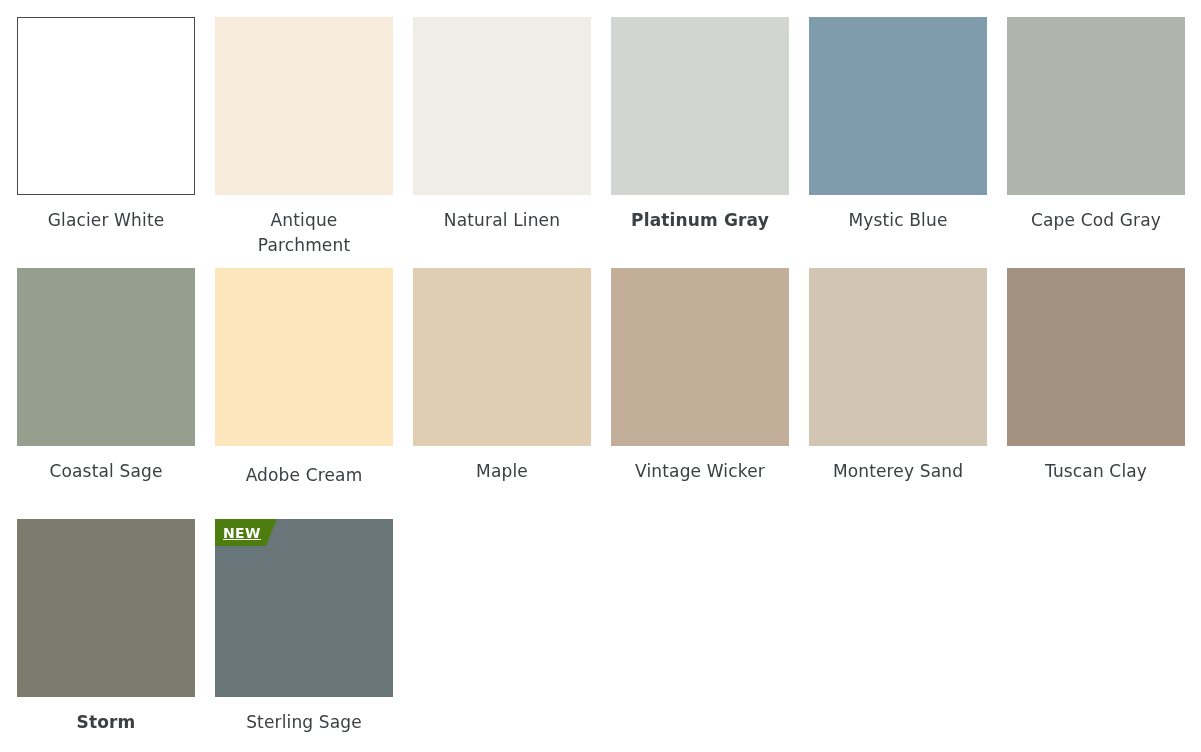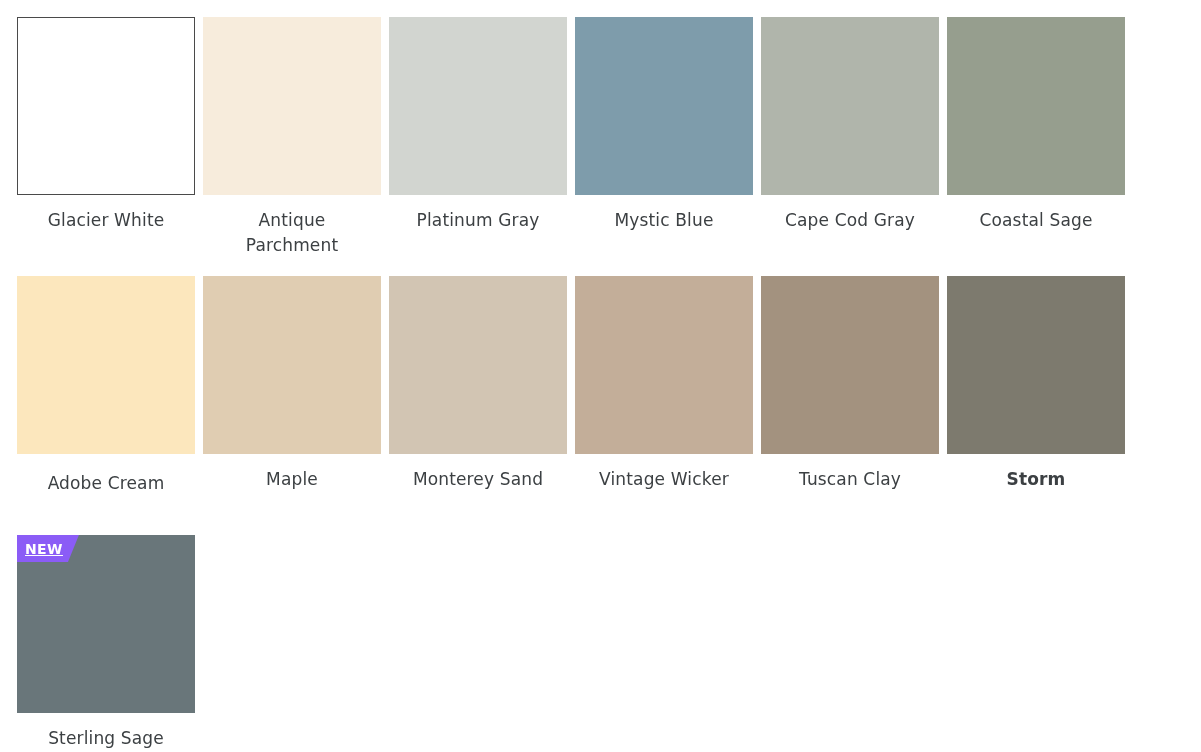--- a/index.html
+++ b/index.html
@@ -18,21 +18,20 @@
     position: relative;
     width: 1201px;
     height: 752px;
     padding: 17px 0 0 17px;
     box-sizing: border-box;
     display: grid;
     grid-template-columns: repeat(6, 178px);
     grid-auto-rows: 251px;
     column-gap: 20px;
     row-gap: 0px;
-    gap: 8px;
   }
 
   .swatch-card {
     width: 178px;
     display: flex;
     flex-direction: column;
     align-items: stretch;
   }
 
   .swatch-chip {
@@ -82,22 +81,26 @@
     <div class="swatch-card">
       <div class="swatch-chip bordered" style="background: rgb(255, 255, 255); border-color: rgb(74, 74, 74);"></div>
       <div class="swatch-label" style="color: rgb(60, 64, 67);">Glacier White</div>
     </div>
     <div class="swatch-card">
       <div class="swatch-chip" style="background: rgb(247, 236, 220);"></div>
       <div class="swatch-label" style="color: rgb(60, 64, 67);">Antique
 Parchment</div>
     </div>
     <div class="swatch-card">
+      <div class="swatch-chip" style="background: rgb(240, 236, 230);"></div>
+      <div class="swatch-label" style="color: rgb(60, 64, 67);">Natural Linen</div>
+    </div>
+    <div class="swatch-card">
       <div class="swatch-chip" style="background: rgb(210, 213, 208);"></div>
-      <div class="swatch-label" style="color: rgb(60, 64, 67);">Platinum Gray</div>
+      <div class="swatch-label" style="color: rgb(60, 64, 67); font-weight: bold;">Platinum Gray</div>
     </div>
     <div class="swatch-card">
       <div class="swatch-chip" style="background: rgb(126, 156, 171);"></div>
       <div class="swatch-label" style="color: rgb(60, 64, 67);">Mystic Blue</div>
     </div>
     <div class="swatch-card">
       <div class="swatch-chip" style="background: rgb(176, 181, 171);"></div>
       <div class="swatch-label" style="color: rgb(60, 64, 67);">Cape Cod Gray</div>
     </div>
     <div class="swatch-card">
@@ -106,34 +109,34 @@
     </div>
     <div class="swatch-card">
       <div class="swatch-chip" style="background: rgb(252, 231, 189);"></div>
       <div class="swatch-label" style="color: rgb(60, 64, 67); margin-top: 17px;">Adobe Cream</div>
     </div>
     <div class="swatch-card">
       <div class="swatch-chip" style="background: rgb(224, 205, 178);"></div>
       <div class="swatch-label" style="color: rgb(60, 64, 67);">Maple</div>
     </div>
     <div class="swatch-card">
+      <div class="swatch-chip" style="background: rgb(195, 174, 153);"></div>
+      <div class="swatch-label" style="color: rgb(60, 64, 67);">Vintage Wicker</div>
+    </div>
+    <div class="swatch-card">
       <div class="swatch-chip" style="background: rgb(210, 197, 179);"></div>
       <div class="swatch-label" style="color: rgb(60, 64, 67);">Monterey Sand</div>
-    </div>
-    <div class="swatch-card">
-      <div class="swatch-chip" style="background: rgb(195, 174, 153);"></div>
-      <div class="swatch-label" style="color: rgb(60, 64, 67);">Vintage Wicker</div>
     </div>
     <div class="swatch-card">
       <div class="swatch-chip" style="background: rgb(163, 146, 127);"></div>
       <div class="swatch-label" style="color: rgb(60, 64, 67);">Tuscan Clay</div>
     </div>
     <div class="swatch-card">
       <div class="swatch-chip" style="background: rgb(125, 122, 110);"></div>
       <div class="swatch-label" style="color: rgb(60, 64, 67); font-weight: bold;">Storm</div>
     </div>
     <div class="swatch-card">
       <div class="swatch-chip" style="background: rgb(105, 118, 122);">
-        <span class="new-badge" style="background: #8b5cf6; color: rgb(255, 255, 255); text-decoration: underline;">NEW</span>
+        <span class="new-badge" style="background: #4d7c0f; color: rgb(255, 255, 255); text-decoration: underline;">NEW</span>
       </div>
       <div class="swatch-label" style="color: rgb(60, 64, 67);">Sterling Sage</div>
     </div>
   </div>
 
 </body></html>

